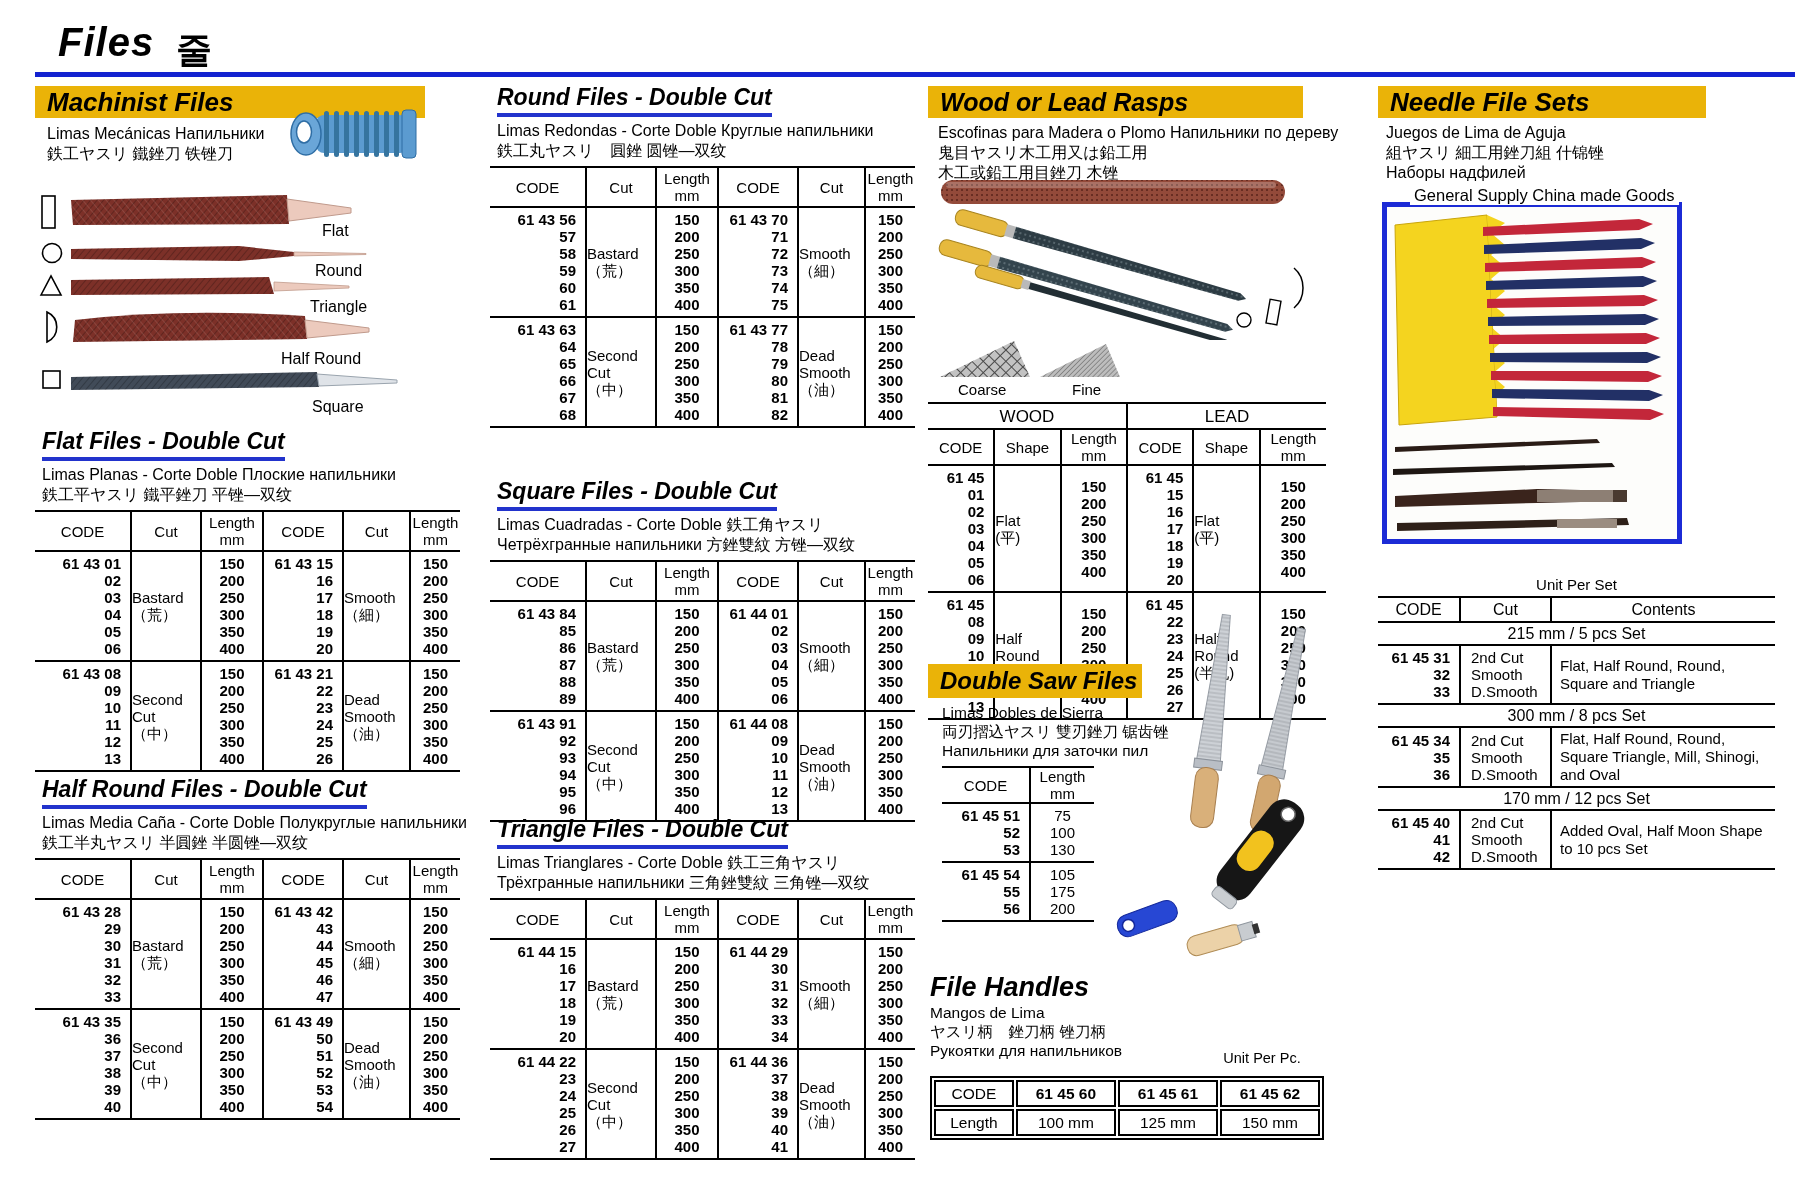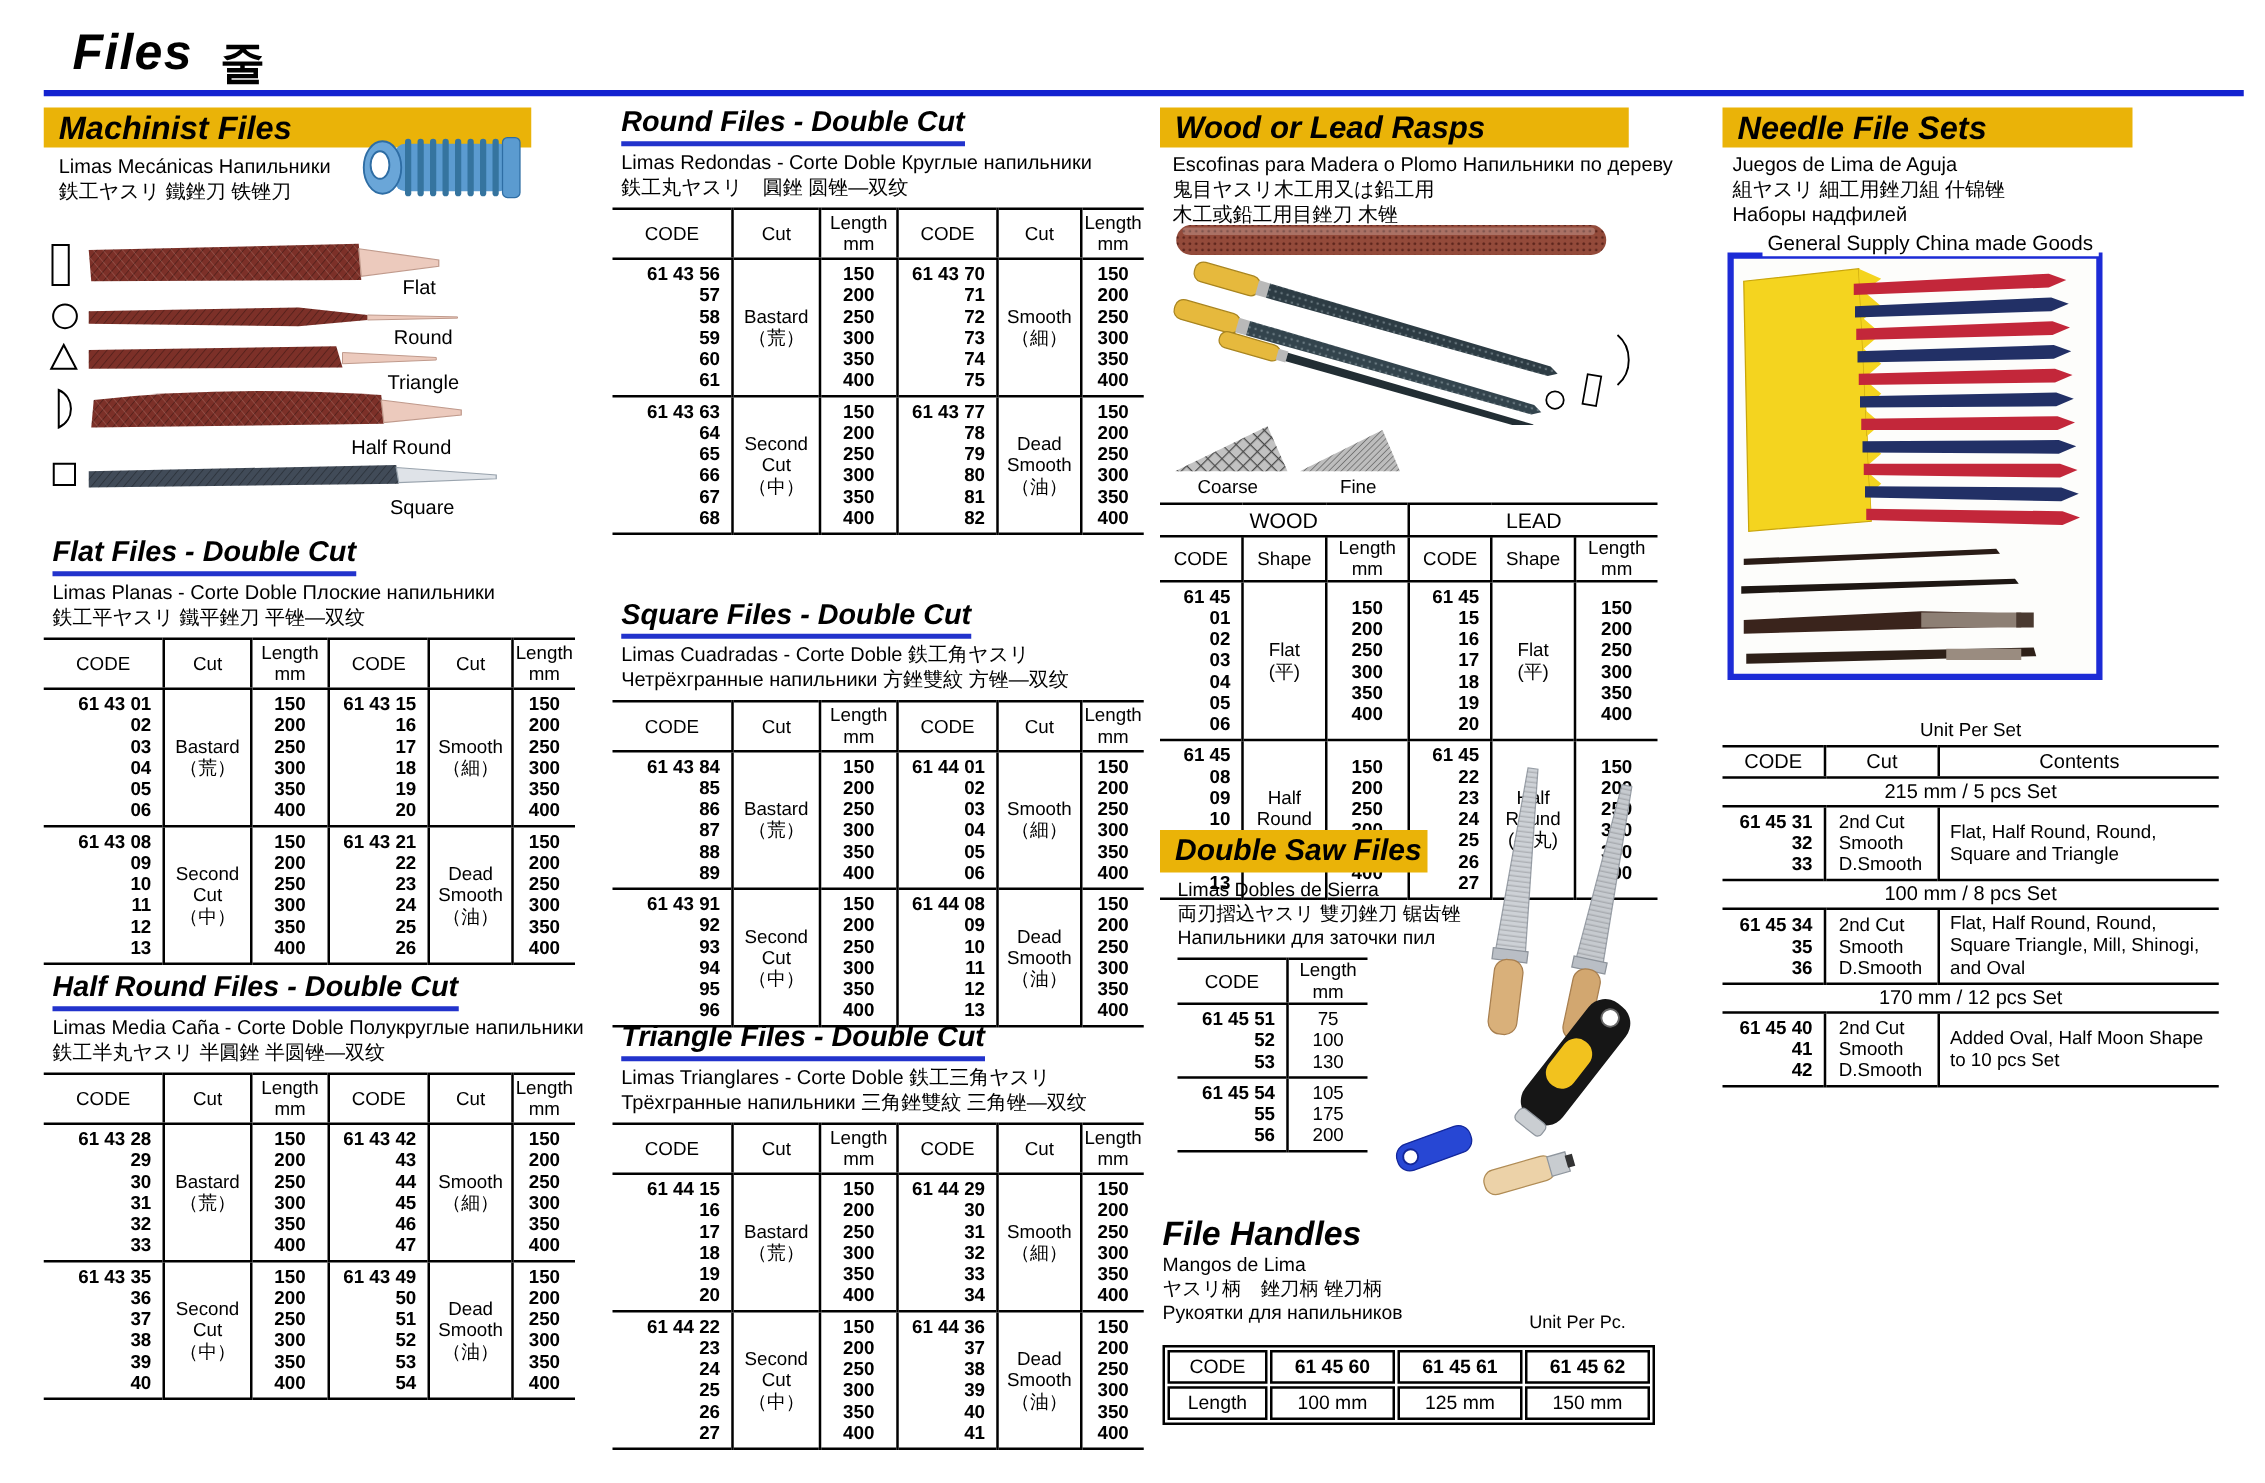--- a/index.html
+++ b/index.html
@@ -17,21 +17,21 @@
   .sub{font-size:16px;line-height:20px;white-space:nowrap}
   .sub-s{font-size:15.5px;line-height:19px;white-space:nowrap}
   .lbl{font-size:16px;white-space:nowrap}
   .unit{font-size:14.5px;text-align:center}
   table.cat{border-collapse:collapse;table-layout:fixed;background:#fff;border-top:2px solid #000;border-bottom:2px solid #000}
   .cat th{font-weight:normal;font-size:15px;line-height:17px;text-align:center;vertical-align:middle;border-bottom:2px solid #000}
   .cat td{vertical-align:middle;font-size:15px;line-height:17px;padding:3px 0}
   .cat td+td,.cat th+th{border-left:2px solid #000}
   .cat tbody tr+tr td{border-top:2px solid #000}
   .cat .code{text-align:right;padding-right:9px;font-weight:bold}
-  .cat .cut{text-align:center}
+  .cat .cut{text-align:left}
   .cat .len{text-align:center;font-weight:bold}
   .cat .grp{font-weight:normal;font-size:17px;height:26px}
   .t-file{width:425px}
   .t-file th{height:40px}
   .t-file th:nth-child(1){width:96px}.t-file th:nth-child(2){width:70px}.t-file th:nth-child(3){width:62px}
   .t-file th:nth-child(4){width:80px}.t-file th:nth-child(5){width:67px}.t-file th:nth-child(6){width:50px}
   .t-rasp{width:398px}
   .t-rasp thead tr:last-child th{height:36px}
   .t-rasp thead tr:last-child th:nth-child(1){width:75px}.t-rasp thead tr:last-child th:nth-child(2){width:62px}
   .t-rasp thead tr:last-child th:nth-child(3){width:62px}.t-rasp thead tr:last-child th:nth-child(4){width:75px}
@@ -583,21 +583,21 @@
       <tbody>
         <tr>
           <td colspan="3" class="set">215 mm / 5 pcs Set</td>
         </tr>
         <tr>
           <td class="code">61 45 31<br>32<br>33</td>
           <td class="cutl">2nd Cut<br>Smooth<br>D.Smooth</td>
           <td class="cont">Flat, Half Round, Round, Square and Triangle</td>
         </tr>
         <tr>
-          <td colspan="3" class="set">100 mm / 8 pcs Set</td>
+          <td colspan="3" class="set">300 mm / 8 pcs Set</td>
         </tr>
         <tr>
           <td class="code">61 45 34<br>35<br>36</td>
           <td class="cutl">2nd Cut<br>Smooth<br>D.Smooth</td>
           <td class="cont">Flat, Half Round, Round, Square Triangle, Mill, Shinogi, and Oval</td>
         </tr>
         <tr>
           <td colspan="3" class="set">170 mm / 12 pcs Set</td>
         </tr>
         <tr>

